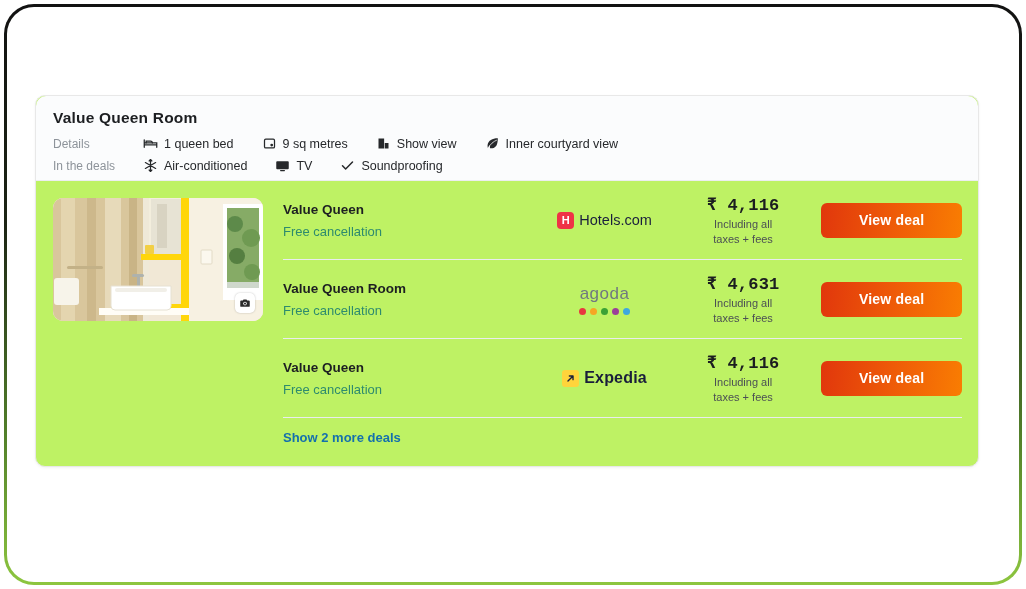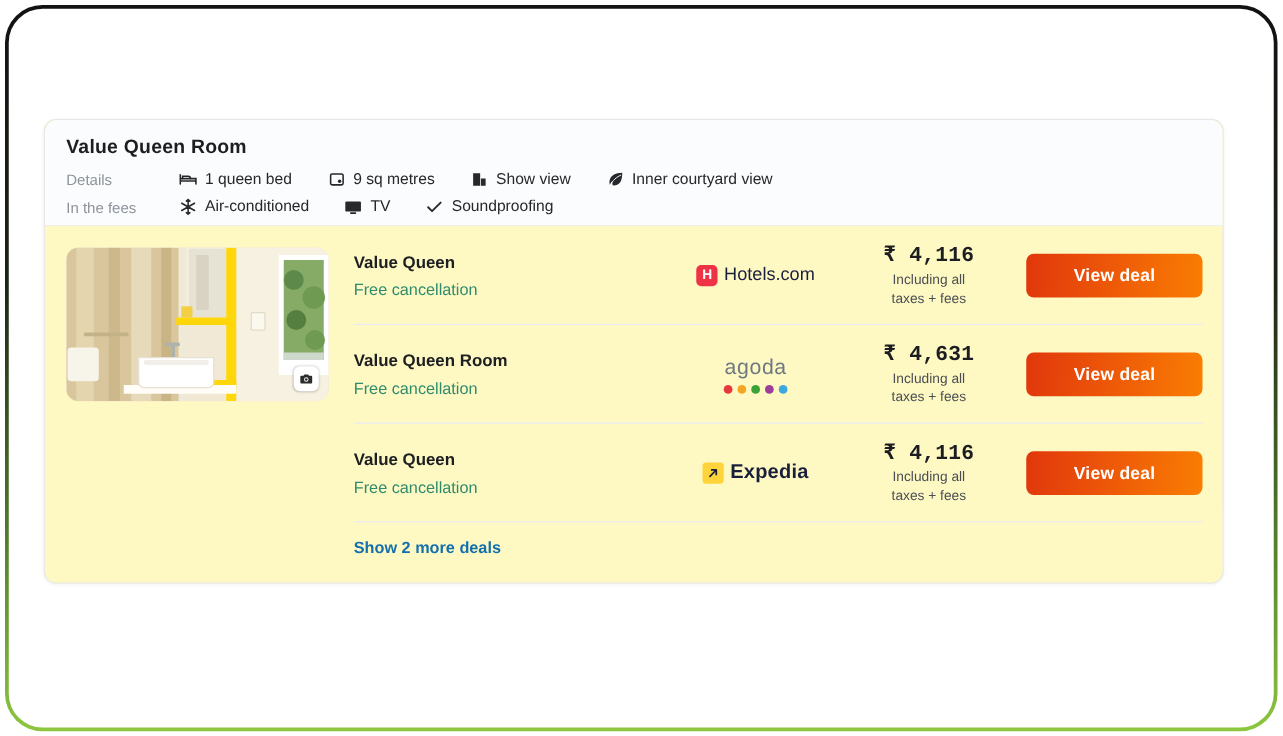--- a/index.html
+++ b/index.html
@@ -7,30 +7,30 @@
   body { font-family:"Liberation Sans","DejaVu Sans",sans-serif; width:1026px; height:589px; overflow:hidden; }
   .page { position:relative; width:1026px; height:589px; background:#fff; }
 
   
   .frame { position:absolute; inset:4px; border-radius:30px; padding:3px;
            background:linear-gradient(180deg,#121212 0%,#1c2414 38%,#527f2a 74%,#8dc63f 100%); }
   .frame-inner { width:100%; height:100%; border-radius:27px; background:#fff; }
 
   
   .card { position:absolute; left:35px; top:95px; width:944px; height:372px; z-index:2;
-          background:#fef9c3; border:1px solid #e8e8e8; border-radius:10px;
+          background:#bef264; border:1px solid #e8e8e8; border-radius:10px;
           box-shadow:0 1px 3px rgba(0,0,0,.05); }
 
   .card-header { height:85px; padding:13px 17px 0; background:#fbfcfd;
                  border-bottom:1px solid #eceef0; border-radius:10px 10px 0 0; }
   .room-title { margin:0 0 9px; font-size:15.5px; font-weight:700; color:#1c1e21; letter-spacing:.2px; }
   .spec-row { display:flex; align-items:center; margin-bottom:7px; }
   .spec-label { width:90px; font-size:12px; color:#8d939a; }
   .spec-features { display:flex; gap:28px; }
-  .feature { display:flex; align-items:flex-start; gap:6px; font-size:12.5px; color:#26282b; }
+  .feature { display:flex; align-items:center; gap:6px; font-size:12.5px; color:#26282b; }
   .f-icon { width:15px; height:15px; display:inline-flex; color:#26282b; }
   .f-icon svg { width:100%; height:100%; }
 
   .deals-area { position:relative; padding:0 16px 0 17px; }
 
   
   .photo { position:absolute; left:17px; top:17px; width:210px; height:123px;
            border-radius:10px; overflow:hidden; cursor:pointer; background:#f1e8d6; }
   .photo svg.scene { display:block; width:210px; height:123px; }
   .camera-badge { position:absolute; right:8px; bottom:8px; width:20px; height:20px;
@@ -122,21 +122,21 @@
                   <path d="M20.5 3.5c-9 0-15 3.5-16.3 10.4-.5 2.6.6 5.6.6 5.6s.8-3.2 3.3-5.3c-.9 3.2.2 5.4.2 5.4s6.4 1.3 9.8-4.1c2.6-4.2 2.4-12 2.4-12z"></path>
                   <path d="M4.5 20.5C8 13 14 8.5 19 6.5" stroke="#fff" stroke-width="1.2" fill="none"></path>
                 </svg>
             </span>
             <span>Inner courtyard view</span>
           </span>
         </div>
       </div>
 
       <div class="spec-row">
-        <span class="spec-label">In the fees</span>
+        <span class="spec-label">In the deals</span>
         <div class="spec-features">
           <span class="feature">
             <span class="f-icon">
               <svg viewBox="0 0 24 24" fill="none" stroke="currentColor" stroke-width="2" stroke-linecap="round">
                   <path d="M12 2.5v19M3.8 7.3l16.4 9.4M20.2 7.3L3.8 16.7M12 2.5L9.8 4.7M12 2.5l2.2 2.2M12 21.5l-2.2-2.2M12 21.5l2.2-2.2"></path>
                 </svg>
             </span>
             <span>Air-conditioned</span>
           </span>
           <span class="feature">

